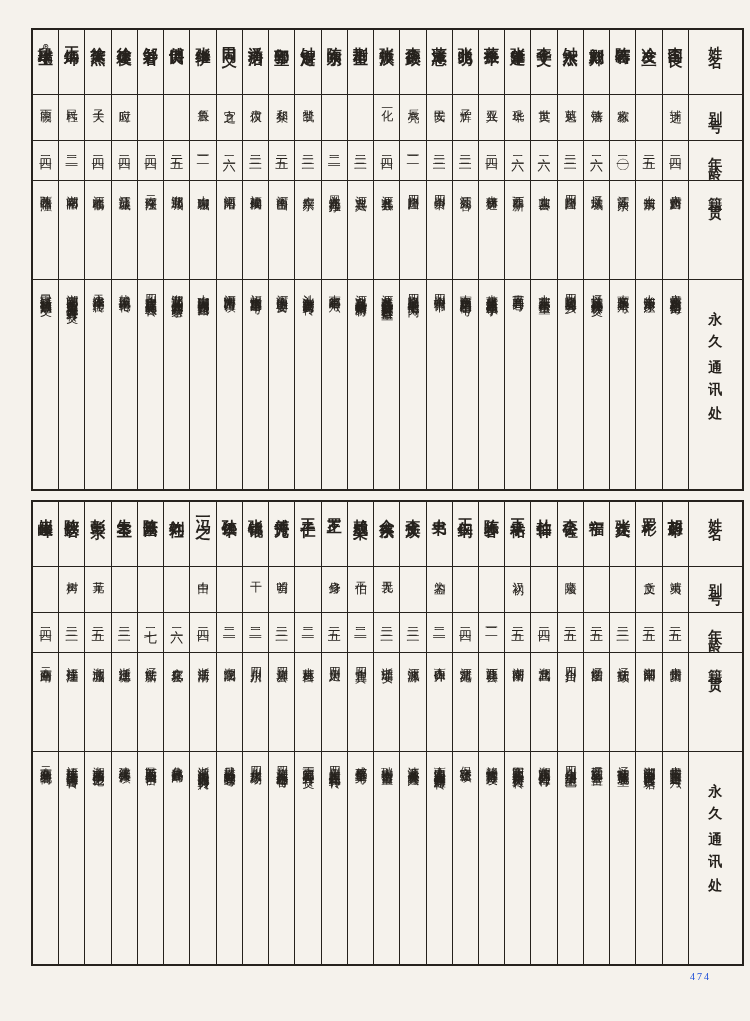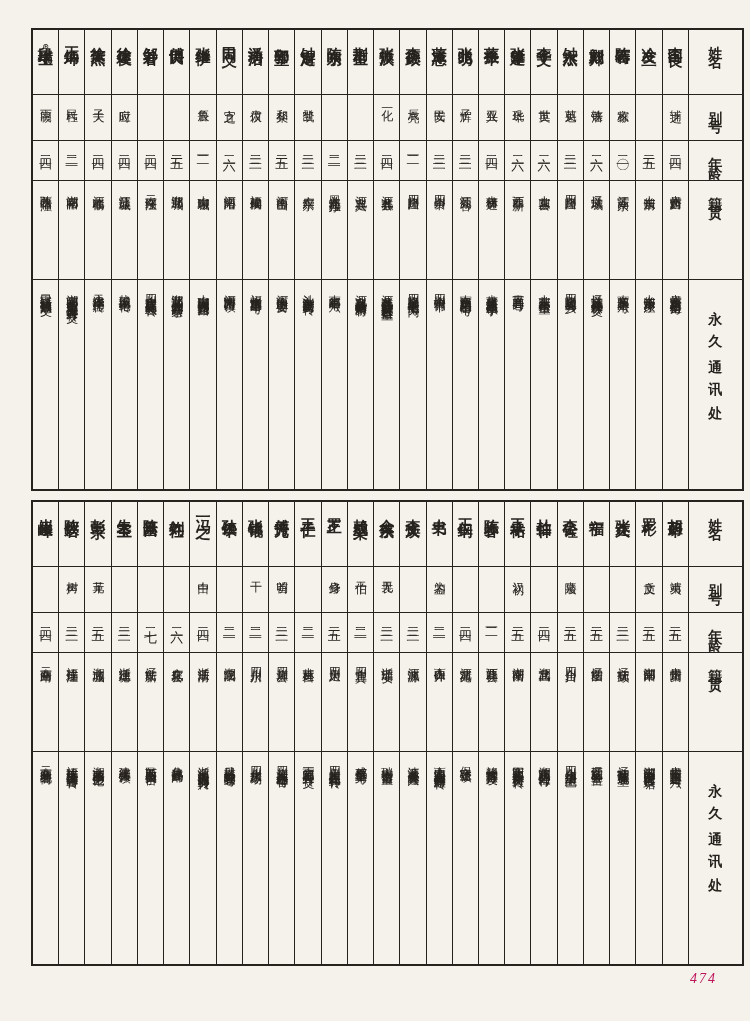--- a/index.html
+++ b/index.html
@@ -42,21 +42,21 @@
     color:var(--ink); font-size:12px; line-height:13px;
     letter-spacing:1px; max-height:100%;
   }
   .name-text { font-size:15px; line-height:16px; font-weight:bold; letter-spacing:2px; }
   .age-text  { font-size:13px; letter-spacing:2px; }
   .name-mark { font-size:8px; color:var(--ink); margin-top:1px; }
   .hdr-text  { font-size:14px; font-weight:bold; letter-spacing:9px; line-height:15px; }
   .addr-hdr  { letter-spacing:24px; padding-top:14px; }
   .page-number {
     position:absolute; left:690px; top:971px;
-    font-size:14px; color:#be185d; letter-spacing:2px;font-style:italic;
+    font-size:10px; color:#1d4ed8; letter-spacing:2px;
   }
 </style>
 </head>
 <body>
 
 <div class="page">
 
   <div class="sheet-table table-top">
     <div class="cols">
       <div class="col person-col">

